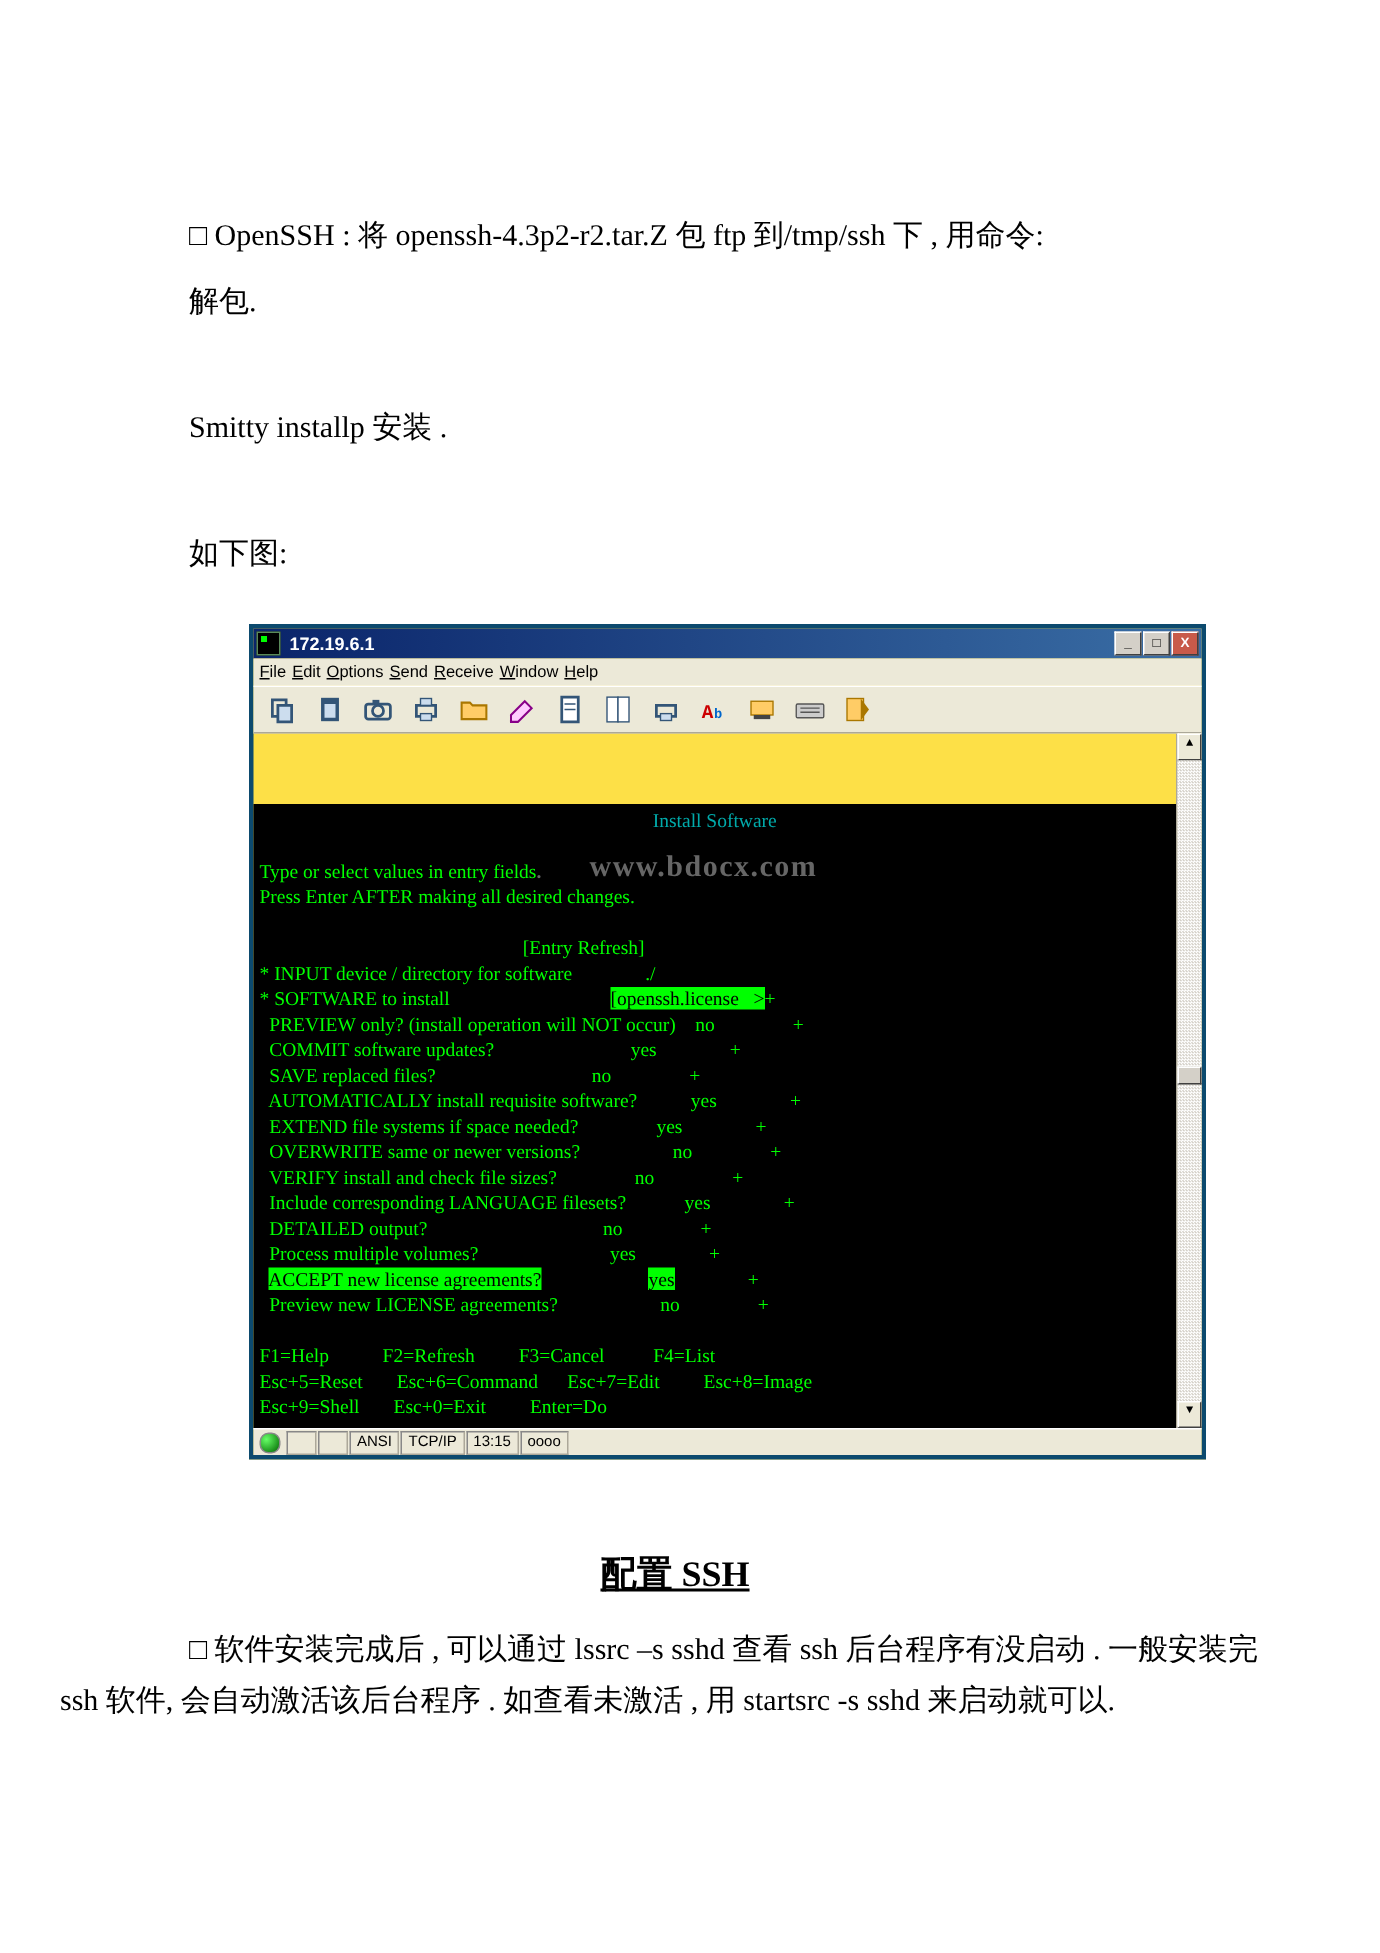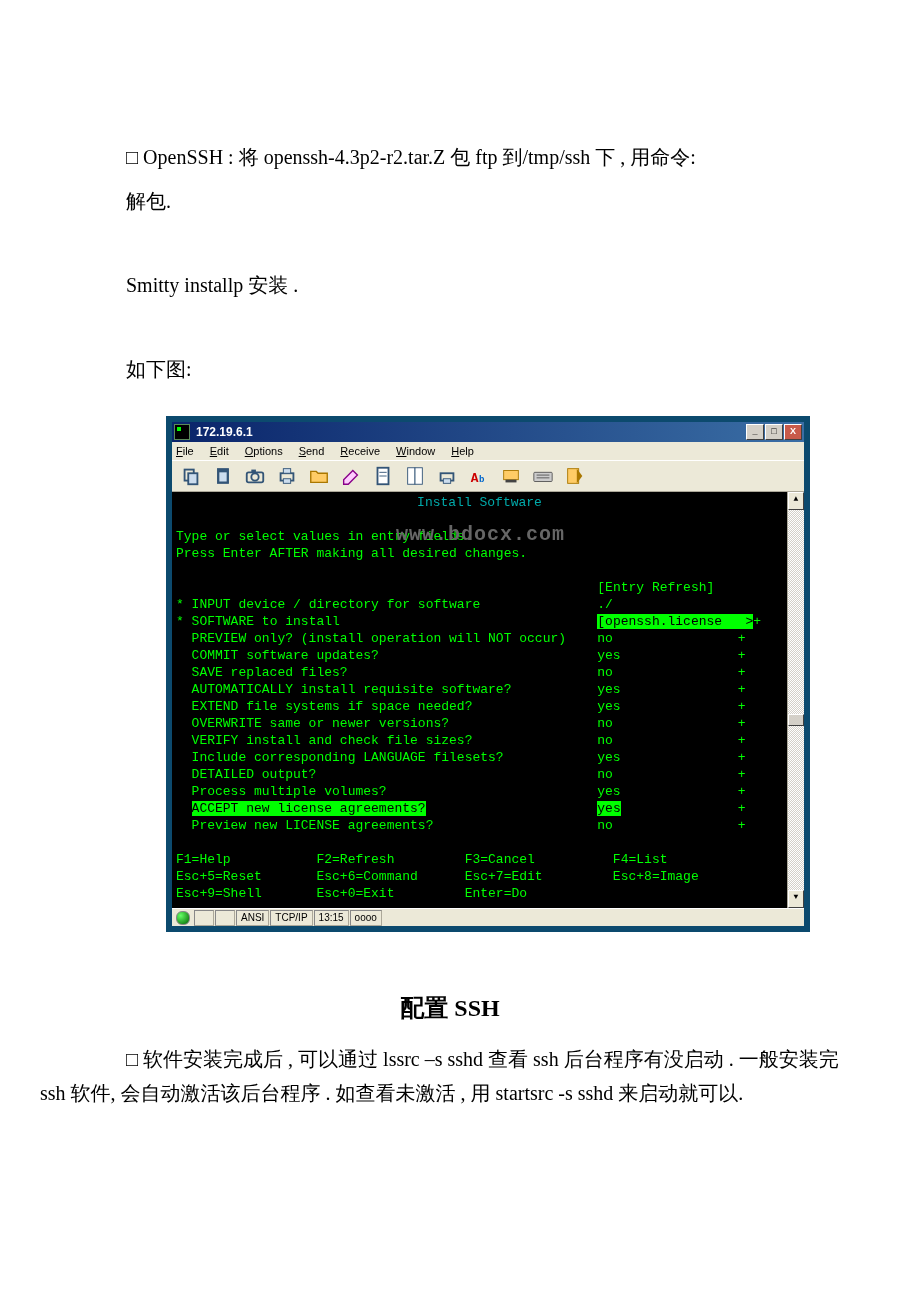--- a/index.html
+++ b/index.html
@@ -18,21 +18,21 @@
     margin: 0 0 10px 0;
     line-height: 1.7;
     text-indent: 86px;
   }
   .spacer40 { height: 40px; }
 
   
   .termwin {
     width: 632px;
     margin: 30px 0 30px 126px;
-    border: 6px solid #0c4a6e;
+    border: 3px solid #0c4a6e;
     font-family: "Courier New", monospace;
     font-size: 12px;
     background: #fde047;
     position: relative;
   }
   .titlebar {
     background: linear-gradient(to right, #0a246a, #3a6ea5);
     color: #fff;
     height: 20px;
     display: flex;
@@ -86,21 +86,21 @@
   .winbtn.close { background: #c85a4a; color: #fff; }
   .menubar {
     background: #ece9d8;
     height: 18px;
     display: flex;
     align-items: center;
     padding: 0 4px;
     font-family: "MS Sans Serif", "Tahoma", sans-serif;
     font-size: 11px;
     color: #000;
-    gap: 16px;
+    gap: 4px;
   }
   .menubar .mitem .ul { text-decoration: underline; }
   .toolbar {
     background: #ece9d8;
     height: 30px;
     border-top: 1px solid #fff;
     border-bottom: 1px solid #aca899;
     display: flex;
     align-items: center;
     padding: 0 4px;
@@ -116,26 +116,27 @@
   }
   .tbtn svg { width: 22px; height: 22px; }
   .body-wrap {
     position: relative;
     display: flex;
   }
   .termbody {
     flex: 1;
     background: #000;
     color: #00ff00;
-    font-family: Liberation Mono, monospace;
+    font-family: Liberation Serif, serif;
     font-size: 13px;
     line-height: 17px;
     padding: 2px 4px 6px 4px;
     min-height: 380px;
     white-space: pre;
+    margin-top: 47px;
   }
   .scrollbar {
     width: 16px;
     background: #ece9d8;
     display: flex;
     flex-direction: column;
     justify-content: space-between;
     border-left: 1px solid #aca899;
   }
   .sbbtn {
@@ -199,20 +200,21 @@
     line-height: 14px;
     margin-right: 1px;
   }
   .statcell.blank { width: 10px; }
   h2.section {
     font-family: "SimSun", "Songti SC", serif;
     font-weight: bold;
     font-size: 24px;
     text-align: center;
     margin: 60px 0 18px 0;
+    text-decoration: underline;
   }
 </style>
 </head>
 <body>
 
 <div class="page">
 
   <p class="para">□ OpenSSH : 将 openssh-4.3p2-r2.tar.Z 包 ftp 到/tmp/ssh 下 , 用命令:</p>
   <p class="para">解包.</p>
   <div class="spacer40"></div>

